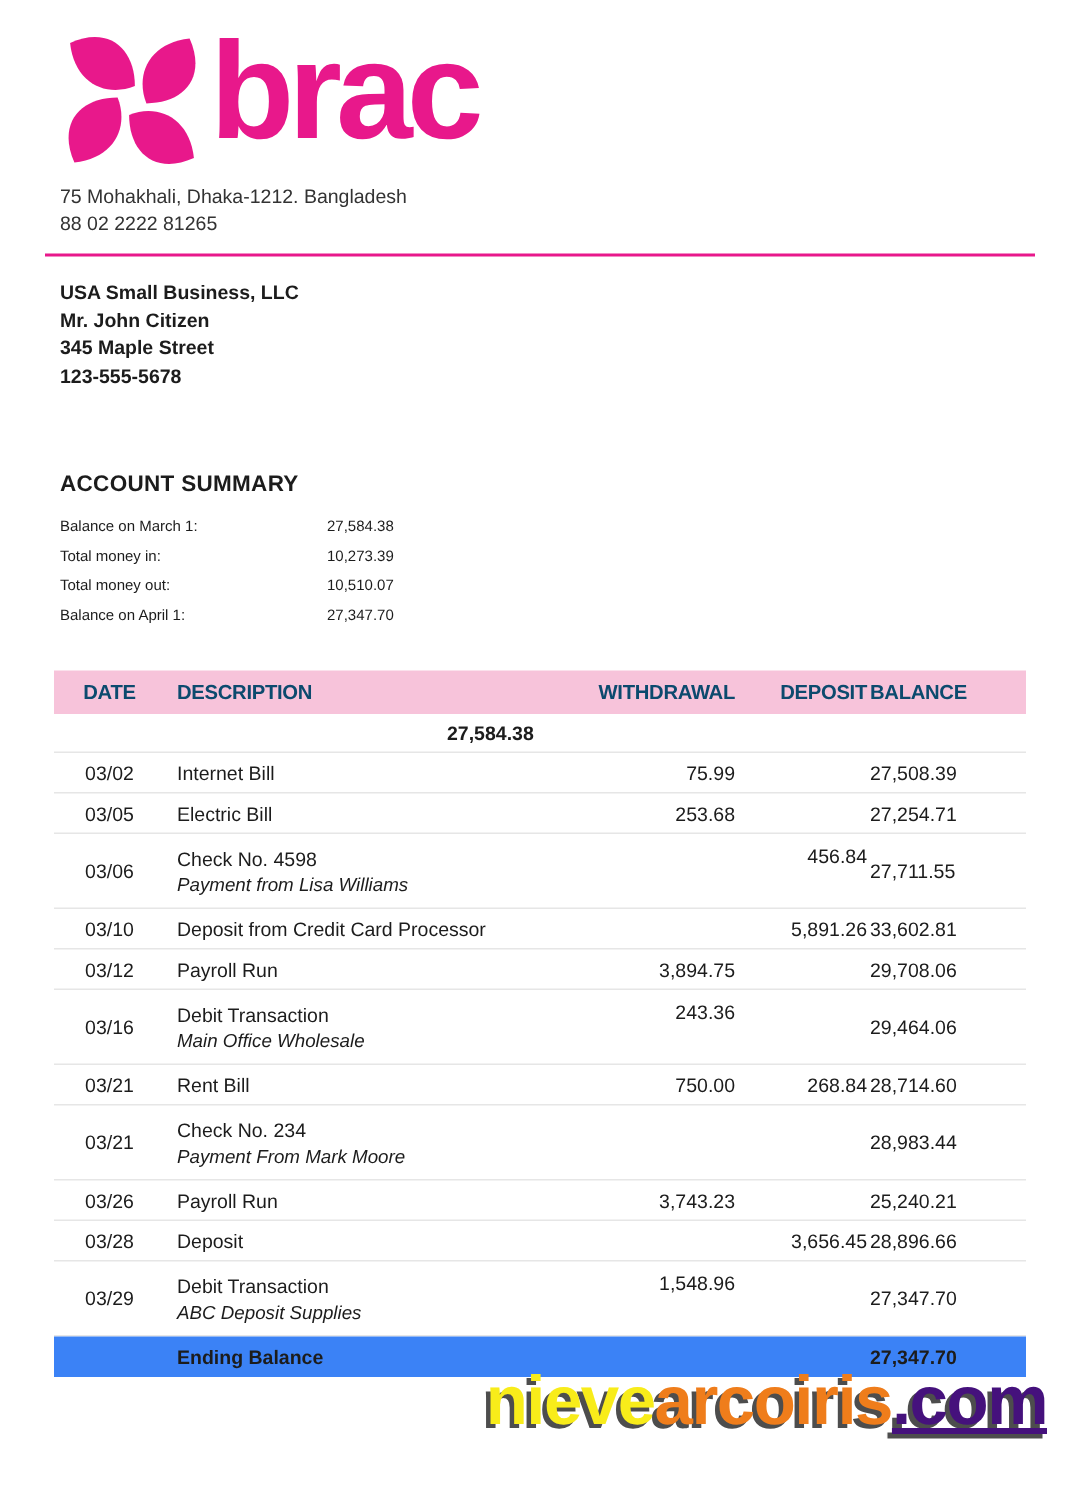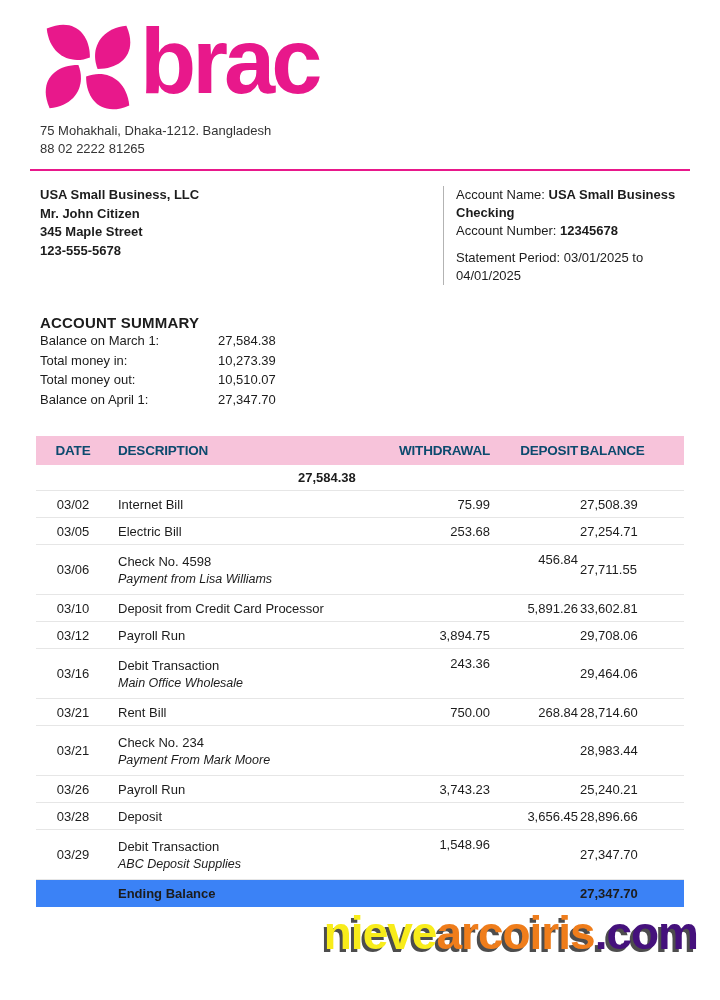--- a/index.html
+++ b/index.html
@@ -18,21 +18,21 @@
   
   .parties { position:relative; margin-top:15px; padding-left:40px; min-height:108px; }
   .customer { font-weight:bold; font-size:13px; line-height:18.5px; width:380px; }
   .acct-block { position:absolute; left:443px; top:0; width:250px; border-left:1px solid #b3b3b3; padding-left:12px; font-size:13px; line-height:18px; }
   .acct-block b { font-weight:bold; }
   .acct-gap { height:9px; }
 
   
   .summary { margin:20px 0 0 40px; }
   .summary-title { font-size:15px; font-weight:bold; letter-spacing:0.2px; }
-  .summary-rows { font-size:13px; line-height:19.5px; }
+  .summary-rows { margin-top:11px; font-size:10px; line-height:19.5px; }
   .summary-row { display:flex; }
   .summary-label { width:178px; }
 
   
   .txn-table { margin:27px 36px 0 36px; }
   .txn-head { display:flex; align-items:center; height:29px; font-weight:bold; font-size:13.5px; letter-spacing:-0.2px; color:#0c4a6e;margin-top:27px; }
   .col-date { flex:0 0 74px; text-align:center; }
   .col-desc { flex:0 0 282px; padding-left:8px; }
   .col-wd   { flex:0 0 98px;  text-align:right; }
   .col-dep  { flex:0 0 90px;  text-align:right; padding-right:2px; }
@@ -73,28 +73,20 @@
 
   <div class="pink-rule" style="background: rgb(232, 24, 139);"></div>
 
   <div class="parties">
     <div class="customer">
       <div>USA Small Business, LLC</div>
       <div>Mr. John Citizen</div>
       <div>345 Maple Street</div>
       <div>123-555-5678</div>
     </div>
-    <div class="acct-block">
-      <div><span>Account Name: </span><b>USA Small Business</b></div>
-      <div><b>Checking</b></div>
-      <div><span>Account Number: </span><b>12345678</b></div>
-      <div class="acct-gap"></div>
-      <div>Statement Period: 03/01/2025 to</div>
-      <div>04/01/2025</div>
-    </div>
   </div>
 
   <div class="summary">
     <div class="summary-title">ACCOUNT SUMMARY</div>
     <div class="summary-rows" id="summary-rows">
         <div class="summary-row">
           <div class="summary-label">Balance on March 1:</div>
           <div class="summary-value">27,584.38</div>
         </div>
         <div class="summary-row">
@@ -244,16 +236,16 @@
     <div class="txn-ending" style="background: #3b82f6;">
       <div class="col-date"></div>
       <div class="col-desc">Ending Balance</div>
       <div class="col-wd"></div>
       <div class="col-dep"></div>
       <div class="col-bal">27,347.70</div>
     </div>
   </div>
 
   <div class="watermark">
-    <span class="wm-1" style="color: rgb(248, 236, 26);">nieve</span><span class="wm-2" style="color: rgb(239, 125, 27);">arcoiris</span><span class="wm-3" style="color: rgb(69, 17, 124);">.com</span>
+    <span class="wm-1" style="color: rgb(248, 236, 26);">nieve</span><span class="wm-2" style="color: rgb(239, 125, 27);">arcoiris</span><span class="wm-3" style="color: rgb(69, 17, 124); text-decoration: underline;">.com</span>
   </div>
 
 </div>
 
 </body></html>

